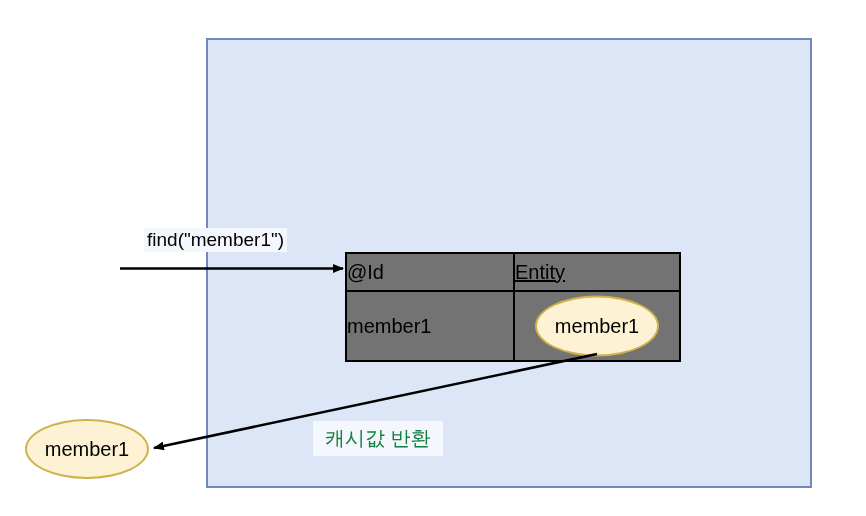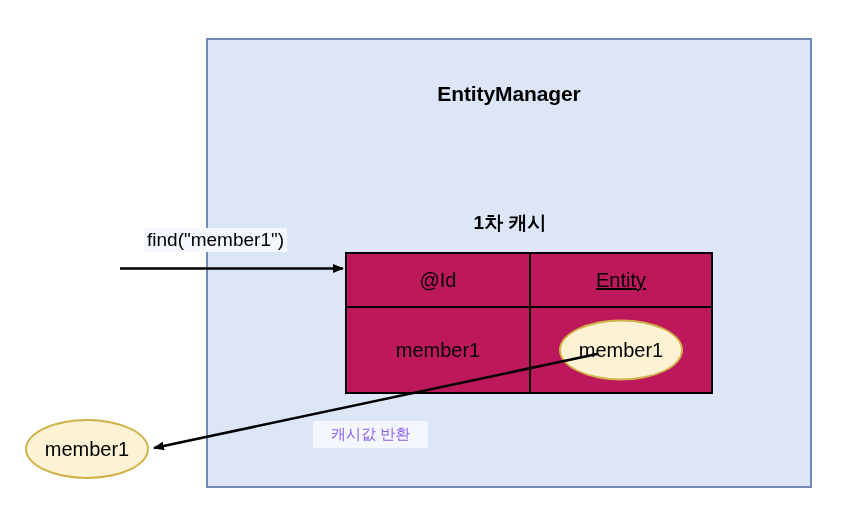--- a/index.html
+++ b/index.html
@@ -58,26 +58,25 @@
     left: 345px;
     top: 252px;
     width: 330px;
     height: 104px;
     border-collapse: collapse;
     background: #ffffff;
     table-layout: fixed;
   }
   .cache-table td {
     border: 2px solid #000000;
-    text-align: center;
     vertical-align: middle;
     font-size: 20px;
     color: #000000;
-    padding: 8px;
-    background: #be185d;
+    padding: 0;
+    background: #737373;
     position: relative;
   }
   .cache-table tr.head-row td { height: 36px; }
   .cache-table tr.body-row td { height: 68px; }
   .col-id    { width: 166px; }
   .col-entity{ width: 164px; text-decoration: underline; }
 
   
   .ellipse {
     background: #fdf3d4;
@@ -114,46 +113,44 @@
     font-size: 19px;
     color: #000000;
     background: #f4f7fd;
     padding: 1px 3px;
     white-space: nowrap;
   }
   .label-return {
     position: absolute;
     left: 313px;
     top: 421px;
-    font-size: 15px;
-    color: #8b5cf6;
+    font-size: 20px;
+    color: #15803d;
     background: #f4f7fd;
-    padding: 4px 18px;
+    padding: 4px 12px;
     white-space: nowrap;
   }
 
   
   .arrow-layer {
     position: absolute;
     left: 0;
     top: 0;
     width: 866px;
     height: 516px;
     pointer-events: none;
   }
 </style>
 </head>
 <body>
 
 <div id="canvas">
 
   <div class="em-panel"></div>
-  <div class="em-title">EntityManager</div>
 
-  <div class="cache-title">1차 캐시</div>
 
   <table class="cache-table">
     <tbody>
       <tr class="head-row">
         <td class="col-id">@Id</td>
         <td class="col-entity">Entity</td>
       </tr>
       <tr class="body-row">
         <td class="col-id">member1</td>
         <td class="col-entity">

